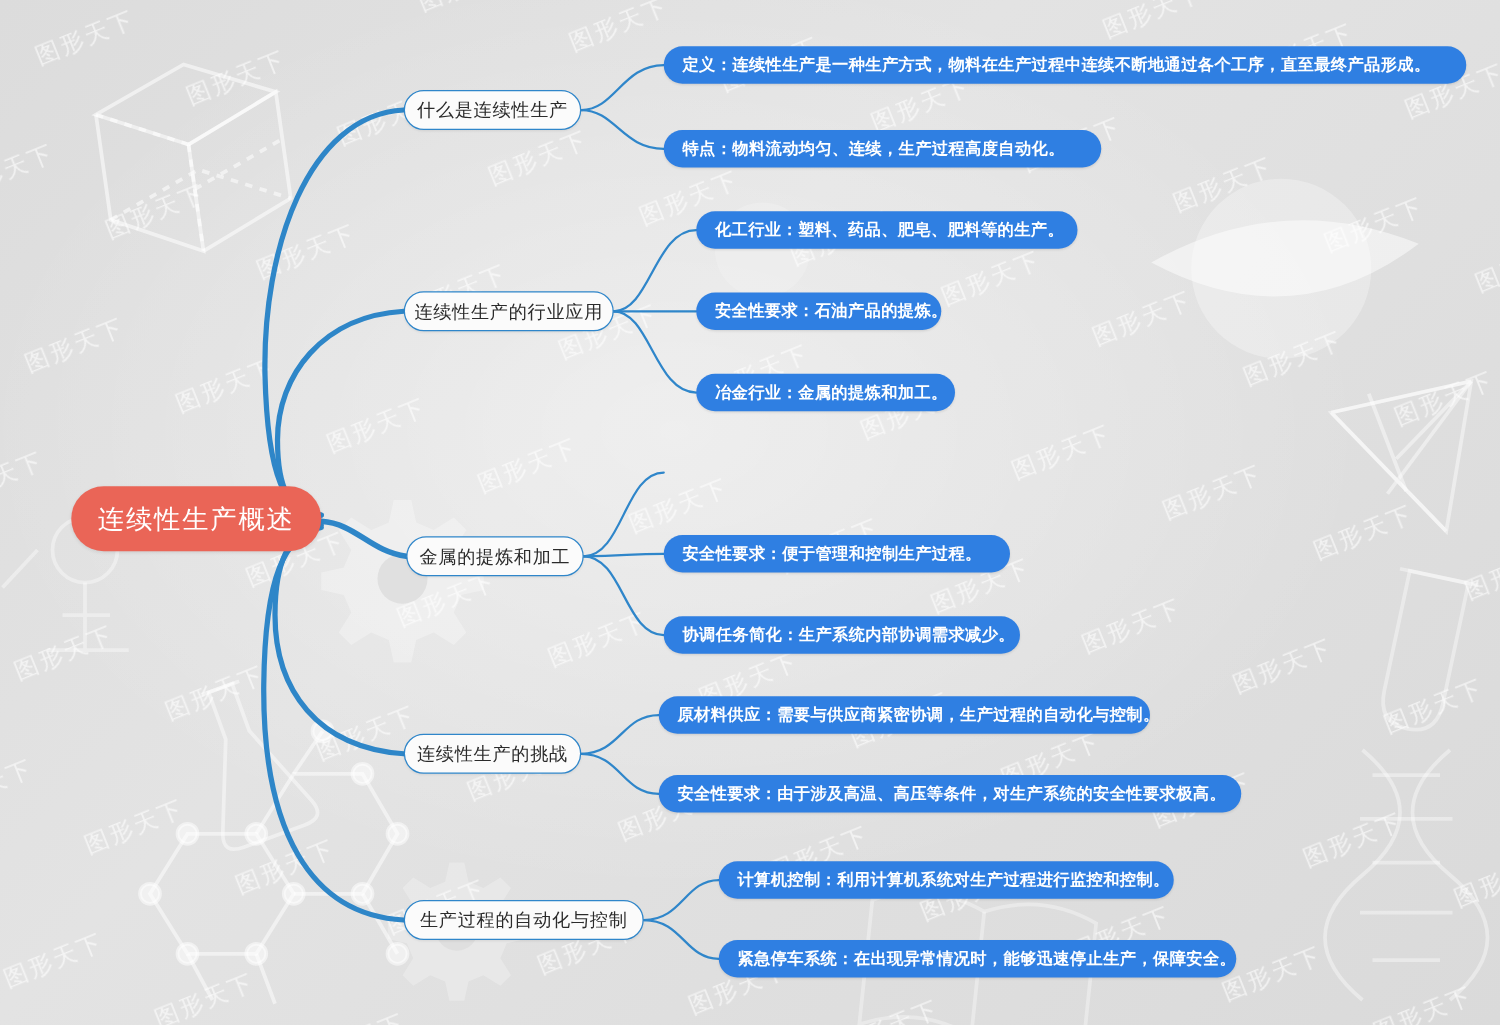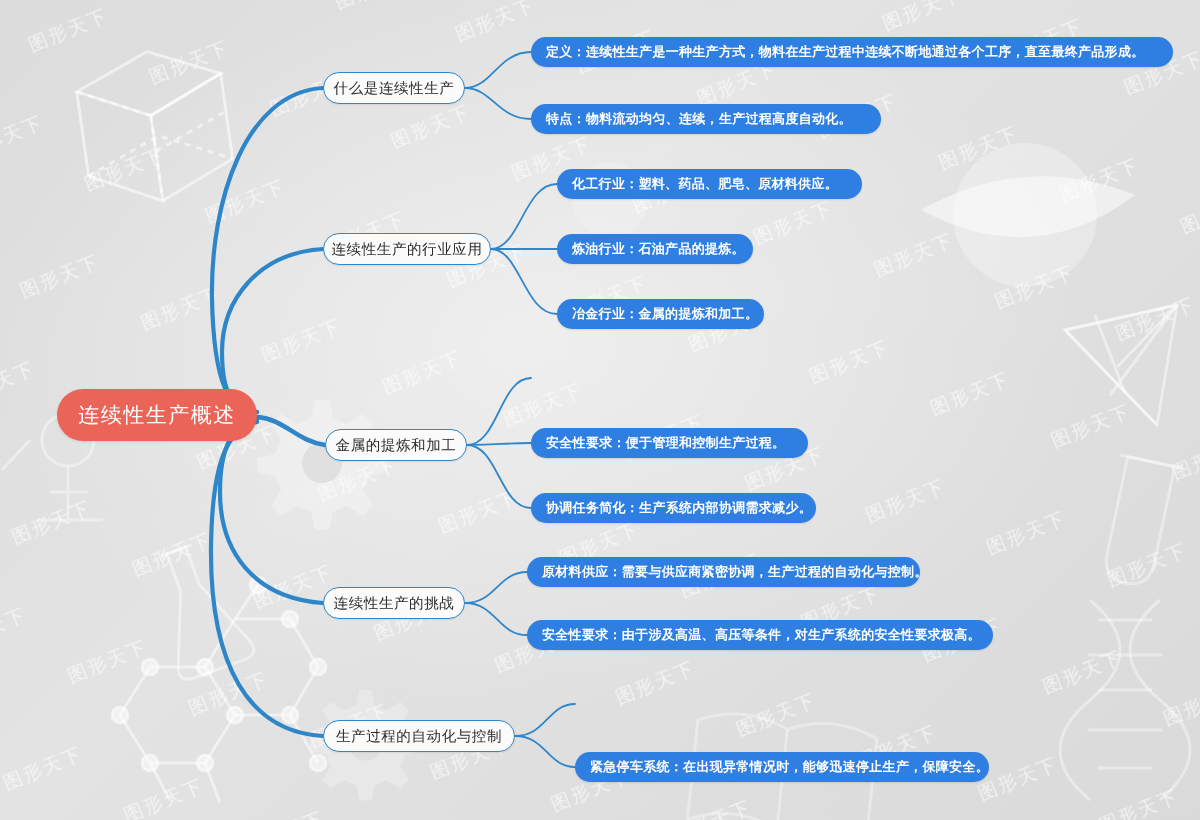--- a/index.html
+++ b/index.html
@@ -229,28 +229,29 @@
     </g>
   </svg>
 
   <div class="node" id="root-node" style="left:57px; top:389px; width:200px; height:52px;">连续性生产概述</div>
 
   <div class="node branch-node" style="left:323px; top:72px; width:142px;">什么是连续性生产</div>
   <div class="node leaf-node" style="left:531px; top:37px; width:642px;">定义：连续性生产是一种生产方式，物料在生产过程中连续不断地通过各个工序，直至最终产品形成。</div>
   <div class="node leaf-node" style="left:531px; top:104px; width:350px;">特点：物料流动均匀、连续，生产过程高度自动化。</div>
 
   <div class="node branch-node" style="left:323px; top:233px; width:168px;">连续性生产的行业应用</div>
-  <div class="node leaf-node" style="left:557px; top:169px; width:305px;">化工行业：塑料、药品、肥皂、原材料供应。</div>
-  <div class="node leaf-node" style="left:557px; top:234px; width:196px;">炼油行业：石油产品的提炼。</div>
+  <div class="node leaf-node" style="left:557px; top:169px; width:305px;">化工行业：塑料、药品、肥皂、肥料等的生产。</div>
+  <div class="node leaf-node" style="left:557px; top:234px; width:196px;">安全性要求：石油产品的提炼。</div>
   <div class="node leaf-node" style="left:557px; top:299px; width:207px;">冶金行业：金属的提炼和加工。</div>
 
   <div class="node branch-node" style="left:325px; top:429px; width:142px;">金属的提炼和加工</div>
   <div class="node leaf-node" style="left:531px; top:428px; width:277px;">安全性要求：便于管理和控制生产过程。</div>
   <div class="node leaf-node" style="left:531px; top:493px; width:285px;">协调任务简化：生产系统内部协调需求减少。</div>
 
   <div class="node branch-node" style="left:323px; top:587px; width:142px;">连续性生产的挑战</div>
   <div class="node leaf-node" style="left:527px; top:557px; width:393px;">原材料供应：需要与供应商紧密协调，生产过程的自动化与控制。</div>
   <div class="node leaf-node" style="left:527px; top:620px; width:466px;">安全性要求：由于涉及高温、高压等条件，对生产系统的安全性要求极高。</div>
 
   <div class="node branch-node" style="left:323px; top:720px; width:192px;">生产过程的自动化与控制</div>
+  <div class="node leaf-node" style="left:575px; top:689px; width:364px;">计算机控制：利用计算机系统对生产过程进行监控和控制。</div>
   <div class="node leaf-node" style="left:575px; top:752px; width:414px;text-align:center;">紧急停车系统：在出现异常情况时，能够迅速停止生产，保障安全。</div>
 
 </div>
 
 </body></html>

